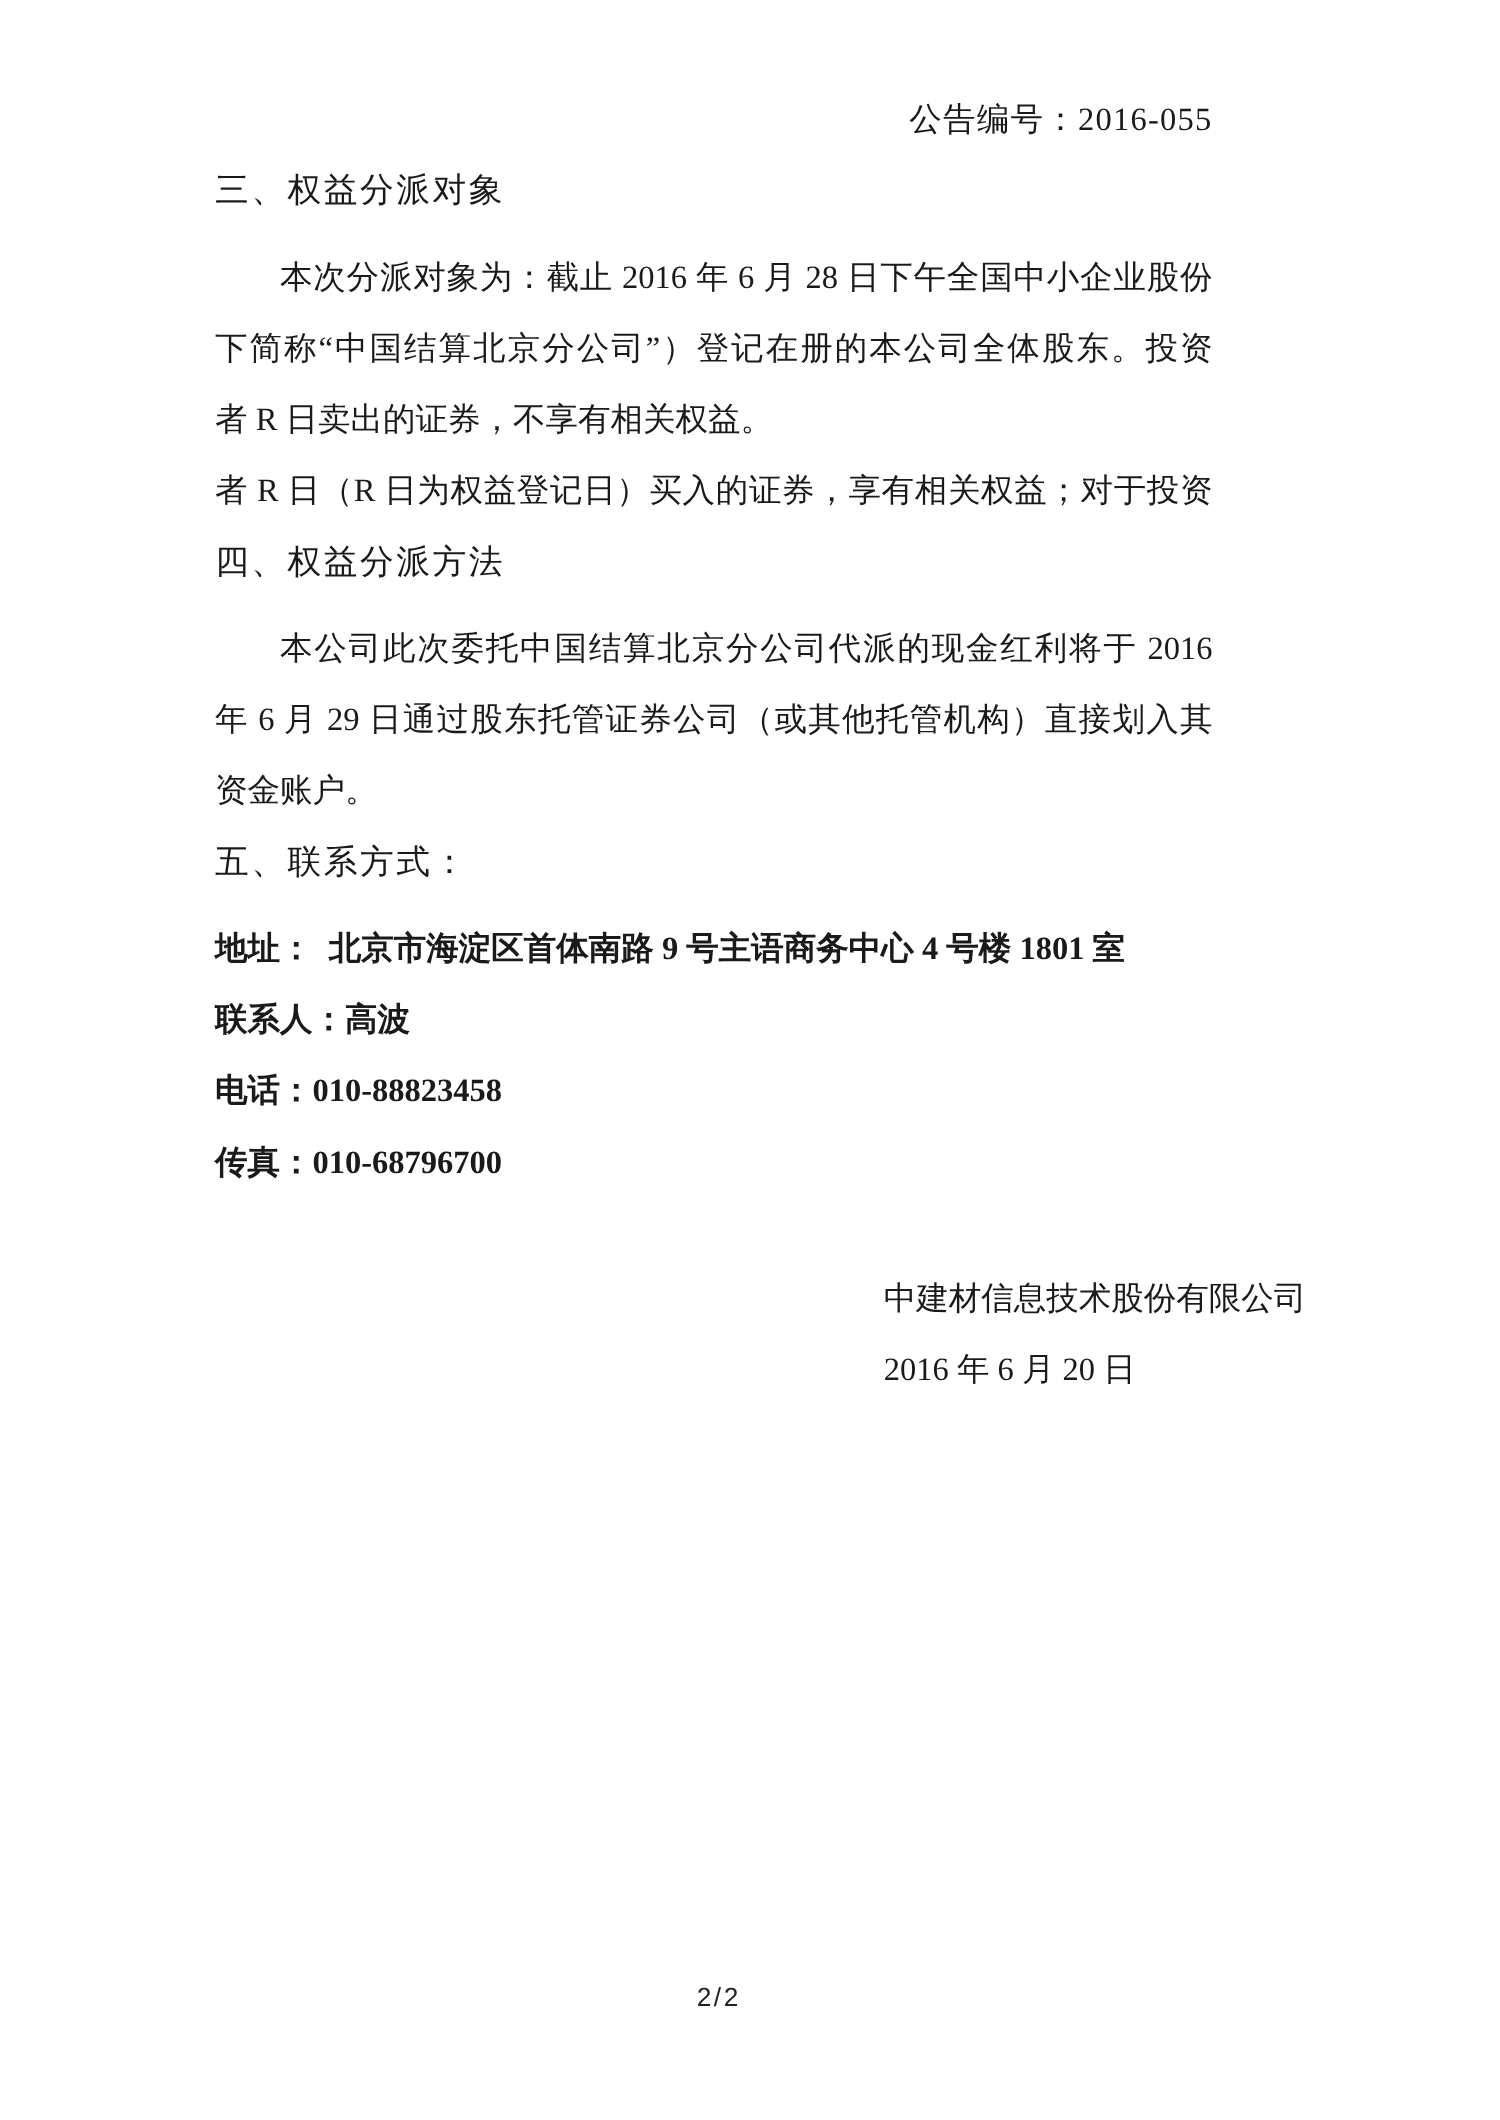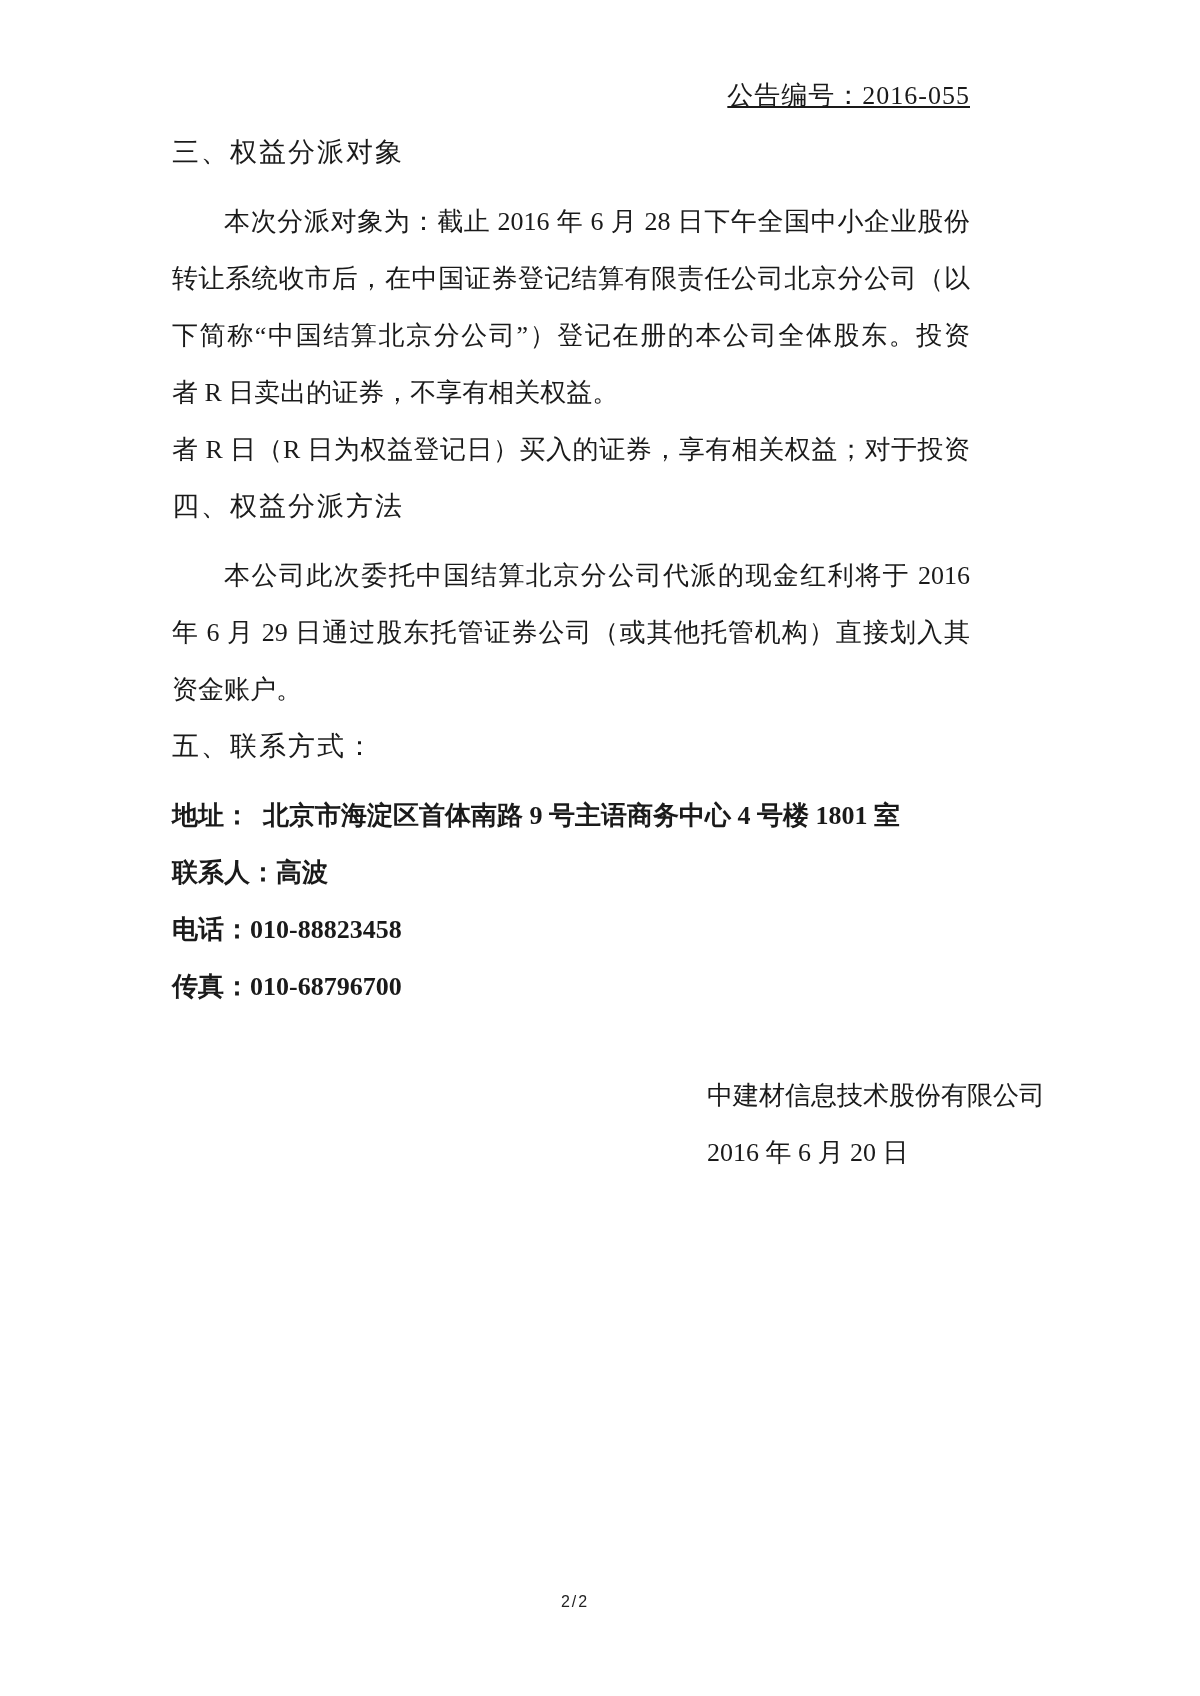--- a/index.html
+++ b/index.html
@@ -18,21 +18,20 @@
   }
   .content {
     padding: 67px 230px 0 172px; 
   }
   .doc-number {
     height: 57px;
     line-height: 57px;
     font-size: 26px;
     text-align: right;
     letter-spacing: 1px;
-    text-decoration: underline;
   }
   .heading {
     height: 57px;
     line-height: 57px;
     font-size: 27px;
     font-weight: normal;
     font-family: "Liberation Sans", "DejaVu Sans", sans-serif;
     letter-spacing: 2px;
   }
   .para {
@@ -62,38 +61,37 @@
   }
   .signature .line {
     white-space: pre-wrap;
   }
   .page-number {
     position: absolute;
     left: 0;
     bottom: 85px;
     width: 1150px;
     text-align: center;
-    font-size: 16px;
+    font-size: 21px;
     font-family: "Liberation Sans", "DejaVu Sans", sans-serif;
     letter-spacing: 2px;
     color: #222222;
   }
 </style>
 </head>
 <body>
 
 <div class="page">
   <div class="content">
 
     <div class="doc-number">公告编号：2016-055</div>
 
     <div class="heading">三、权益分派对象</div>
     <div class="para">
       <div class="line j indent">本次分派对象为：截止 2016 年 6 月 28 日下午全国中小企业股份</div>
-      <div class="line j">转让系统收市后，在中国证券登记结算有限责任公司北京分公司（以</div>
       <div class="line j">下简称“中国结算北京分公司”）登记在册的本公司全体股东。投资</div>
       <div class="line">者 R 日卖出的证券，不享有相关权益。</div>
       <div class="line j">者 R 日（R 日为权益登记日）买入的证券，享有相关权益；对于投资</div>
     </div>
 
     <div class="heading">四、权益分派方法</div>
     <div class="para">
       <div class="line j indent">本公司此次委托中国结算北京分公司代派的现金红利将于 2016</div>
       <div class="line j">年 6 月 29 日通过股东托管证券公司（或其他托管机构）直接划入其</div>
       <div class="line">资金账户。</div>

